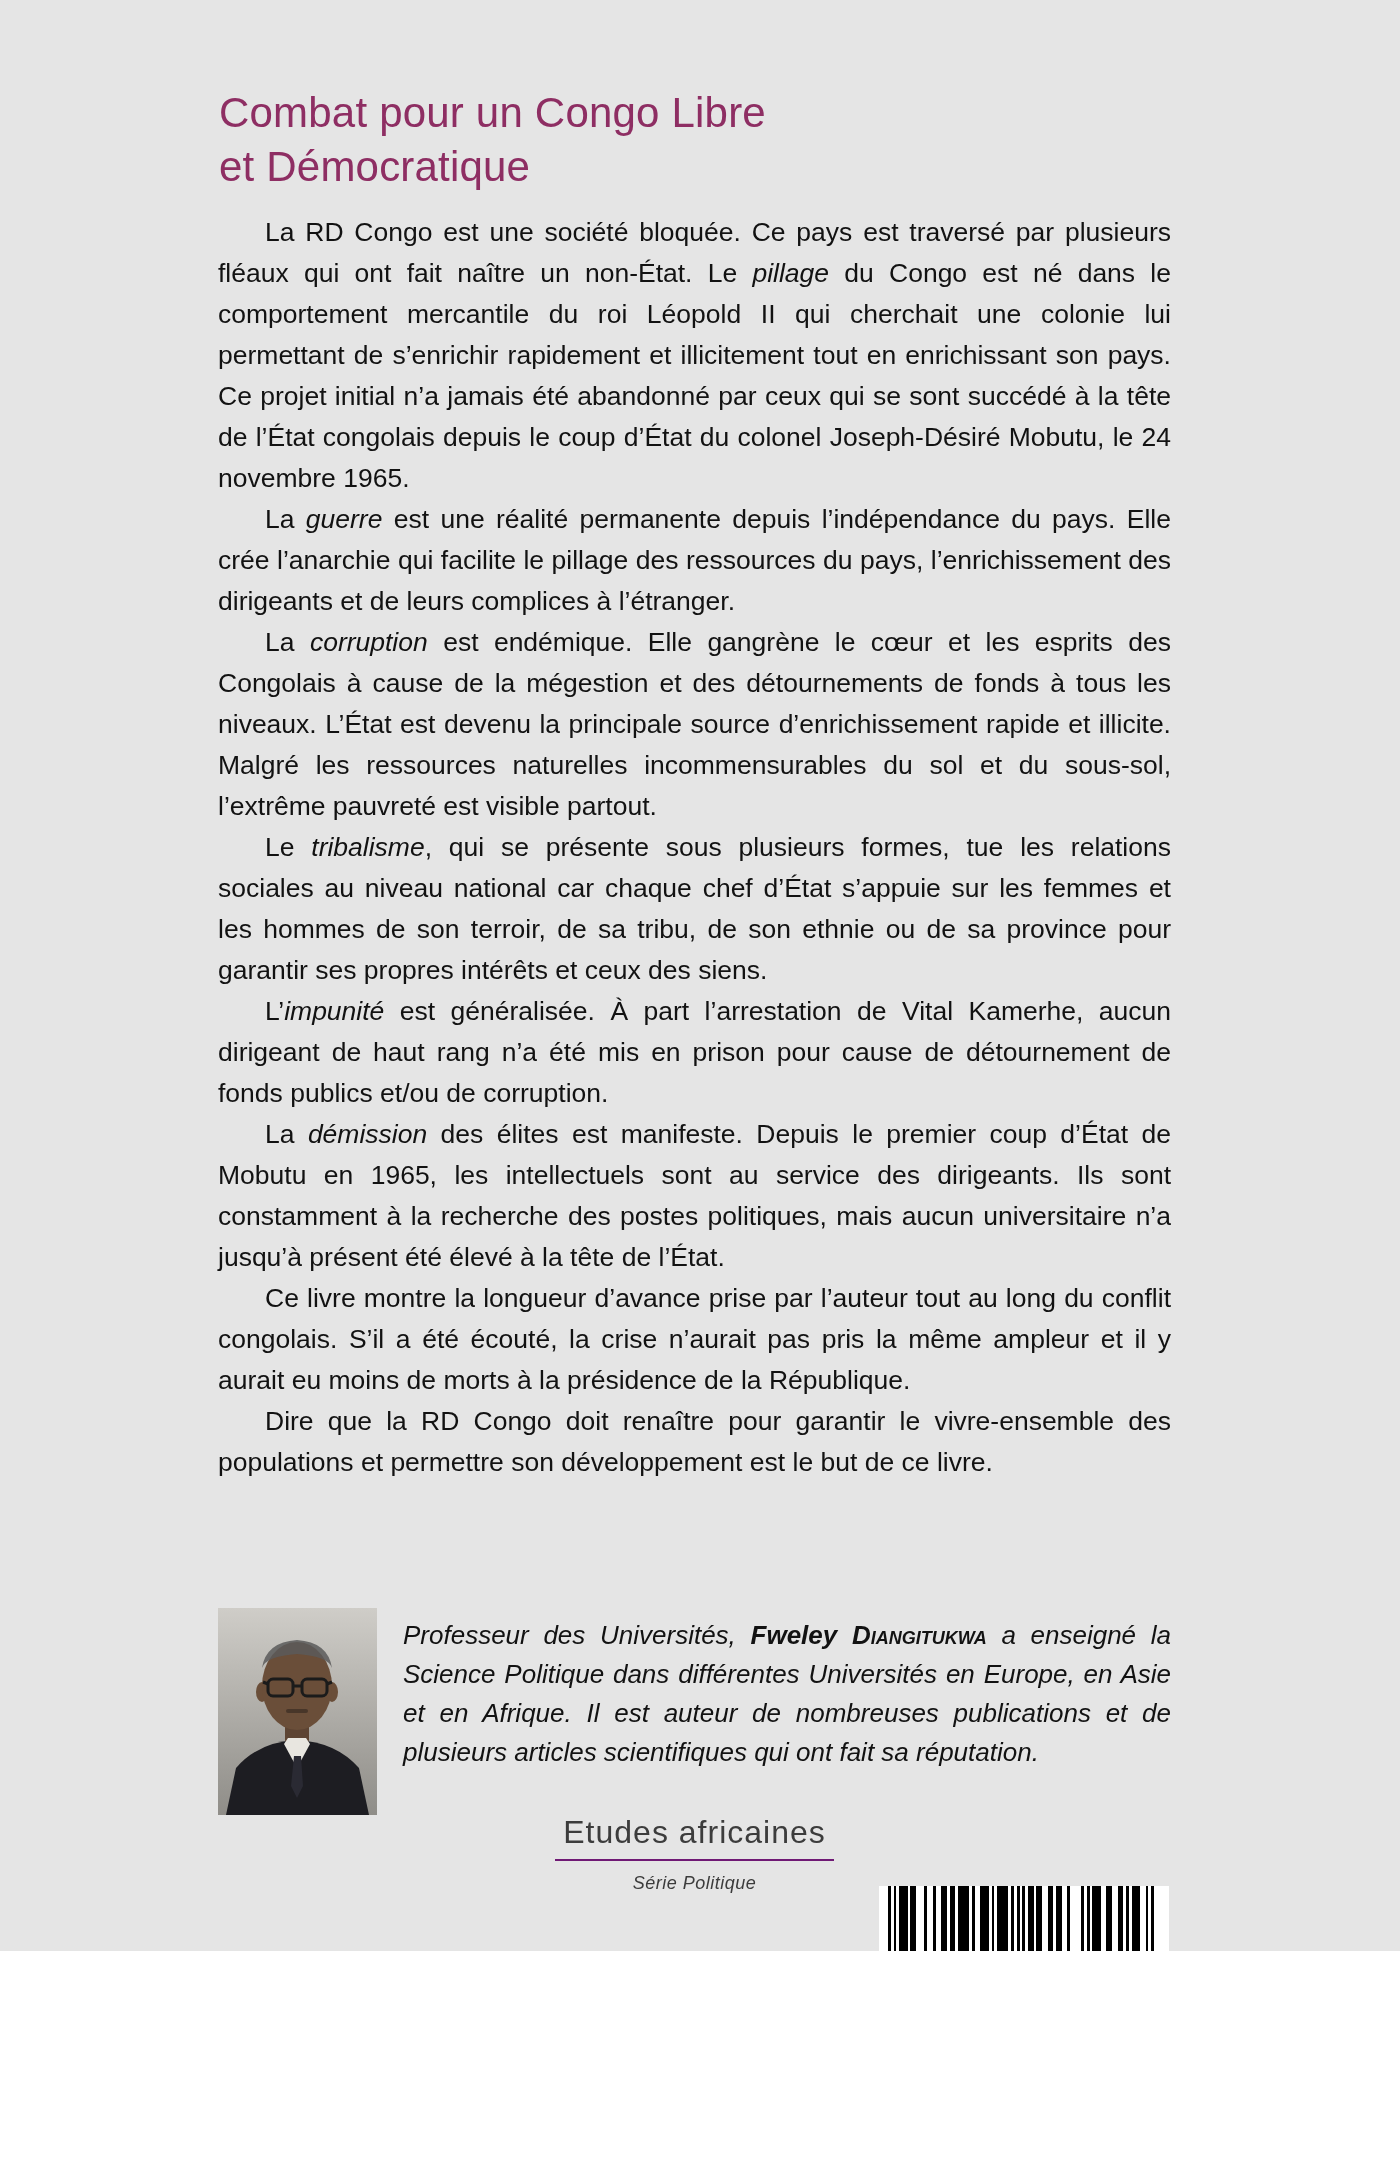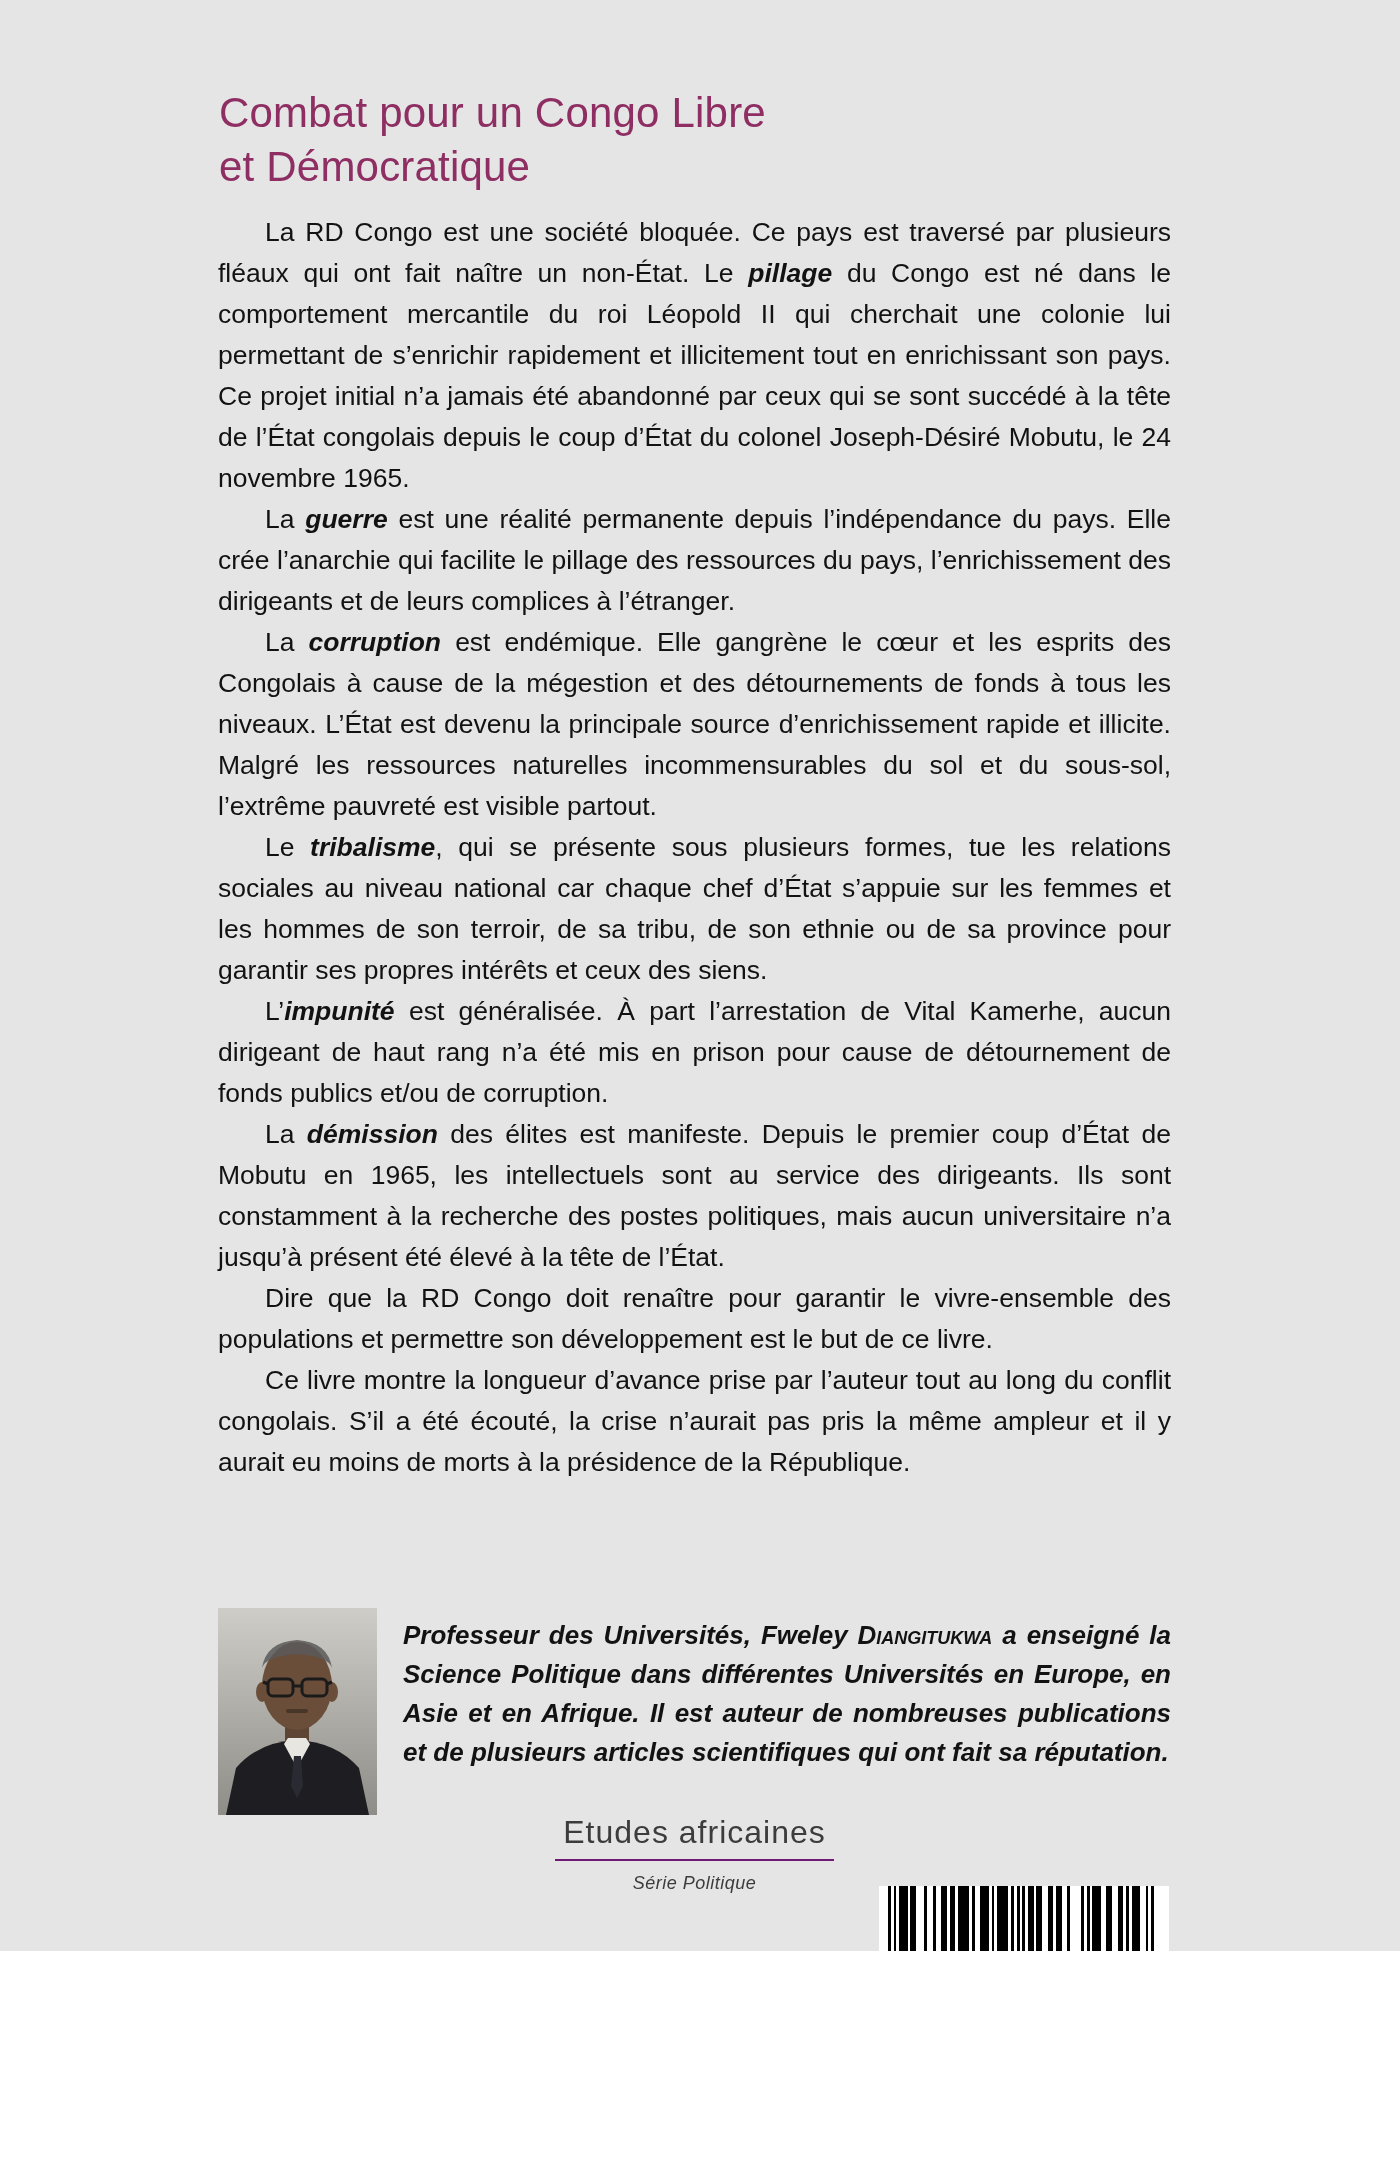--- a/index.html
+++ b/index.html
@@ -26,21 +26,21 @@
   .body-text {
     position: absolute;
     left: 218px;
     top: 212px;
     width: 953px;
     font-size: 26.5px;
     line-height: 41px;
     text-align: justify;
   }
   .para { margin: 0; text-indent: 47px; }
-  .it { font-style: italic; font-weight: bold; }
+  .it { font-style: italic; }
   .bd { font-weight: bold; }
   .sc { font-variant: small-caps; }
 
   .author {
     position: absolute;
     left: 218px;
     top: 1608px;
     width: 953px;
     display: flex;
     gap: 26px;
@@ -117,22 +117,22 @@
     <span>et Démocratique</span>
   </h1>
 
   <div class="body-text">
       <p class="para"><span>La RD Congo est une société bloquée. Ce pays est traversé par plusieurs fléaux qui ont fait naître un non-État. Le </span><span class="it">pillage</span><span> du Congo est né dans le comportement mercantile du roi Léopold II qui cherchait une colonie lui permettant de s’enrichir rapidement et illicitement tout en enrichissant son pays. Ce projet initial n’a jamais été abandonné par ceux qui se sont succédé à la tête de l’État congolais depuis le coup d’État du colonel Joseph-Désiré Mobutu, le 24 novembre 1965.</span></p>
       <p class="para"><span>La </span><span class="it">guerre</span><span> est une réalité permanente depuis l’indépendance du pays. Elle crée l’anarchie qui facilite le pillage des ressources du pays, l’enrichissement des dirigeants et de leurs complices à l’étranger.</span></p>
       <p class="para"><span>La </span><span class="it">corruption</span><span> est endémique. Elle gangrène le cœur et les esprits des Congolais à cause de la mégestion et des détournements de fonds à tous les niveaux. L’État est devenu la principale source d’enrichissement rapide et illicite. Malgré les ressources naturelles incommensurables du sol et du sous-sol, l’extrême pauvreté est visible partout.</span></p>
       <p class="para"><span>Le </span><span class="it">tribalisme</span><span>, qui se présente sous plusieurs formes, tue les relations sociales au niveau national car chaque chef d’État s’appuie sur les femmes et les hommes de son terroir, de sa tribu, de son ethnie ou de sa province pour garantir ses propres intérêts et ceux des siens.</span></p>
       <p class="para"><span>L’</span><span class="it">impunité</span><span> est généralisée. À part l’arrestation de Vital Kamerhe, aucun dirigeant de haut rang n’a été mis en prison pour cause de détournement de fonds publics et/ou de corruption.</span></p>
       <p class="para"><span>La </span><span class="it">démission</span><span> des élites est manifeste. Depuis le premier coup d’État de Mobutu en 1965, les intellectuels sont au service des dirigeants. Ils sont constamment à la recherche des postes politiques, mais aucun universitaire n’a jusqu’à présent été élevé à la tête de l’État.</span></p>
+      <p class="para"><span>Ce livre montre la longueur d’avance prise par l’auteur tout au long du conflit congolais. S’il a été écouté, la crise n’aurait pas pris la même ampleur et il y aurait eu moins de morts à la présidence de la République.</span></p>
       <p class="para"><span>Dire que la RD Congo doit renaître pour garantir le vivre-ensemble des populations et permettre son développement est le but de ce livre.</span></p>
-      <p class="para"><span>Ce livre montre la longueur d’avance prise par l’auteur tout au long du conflit congolais. S’il a été écouté, la crise n’aurait pas pris la même ampleur et il y aurait eu moins de morts à la présidence de la République.</span></p>
     </div>
 
   <div class="author">
     <div class="photo">
       <svg viewBox="0 0 159 207" aria-hidden="true">
         <defs>
           <linearGradient id="pg" x1="0" y1="0" x2="0" y2="1">
             <stop offset="0" stop-color="#cfcdc8"></stop>
             <stop offset="1" stop-color="#8f8d88"></stop>
           </linearGradient>

